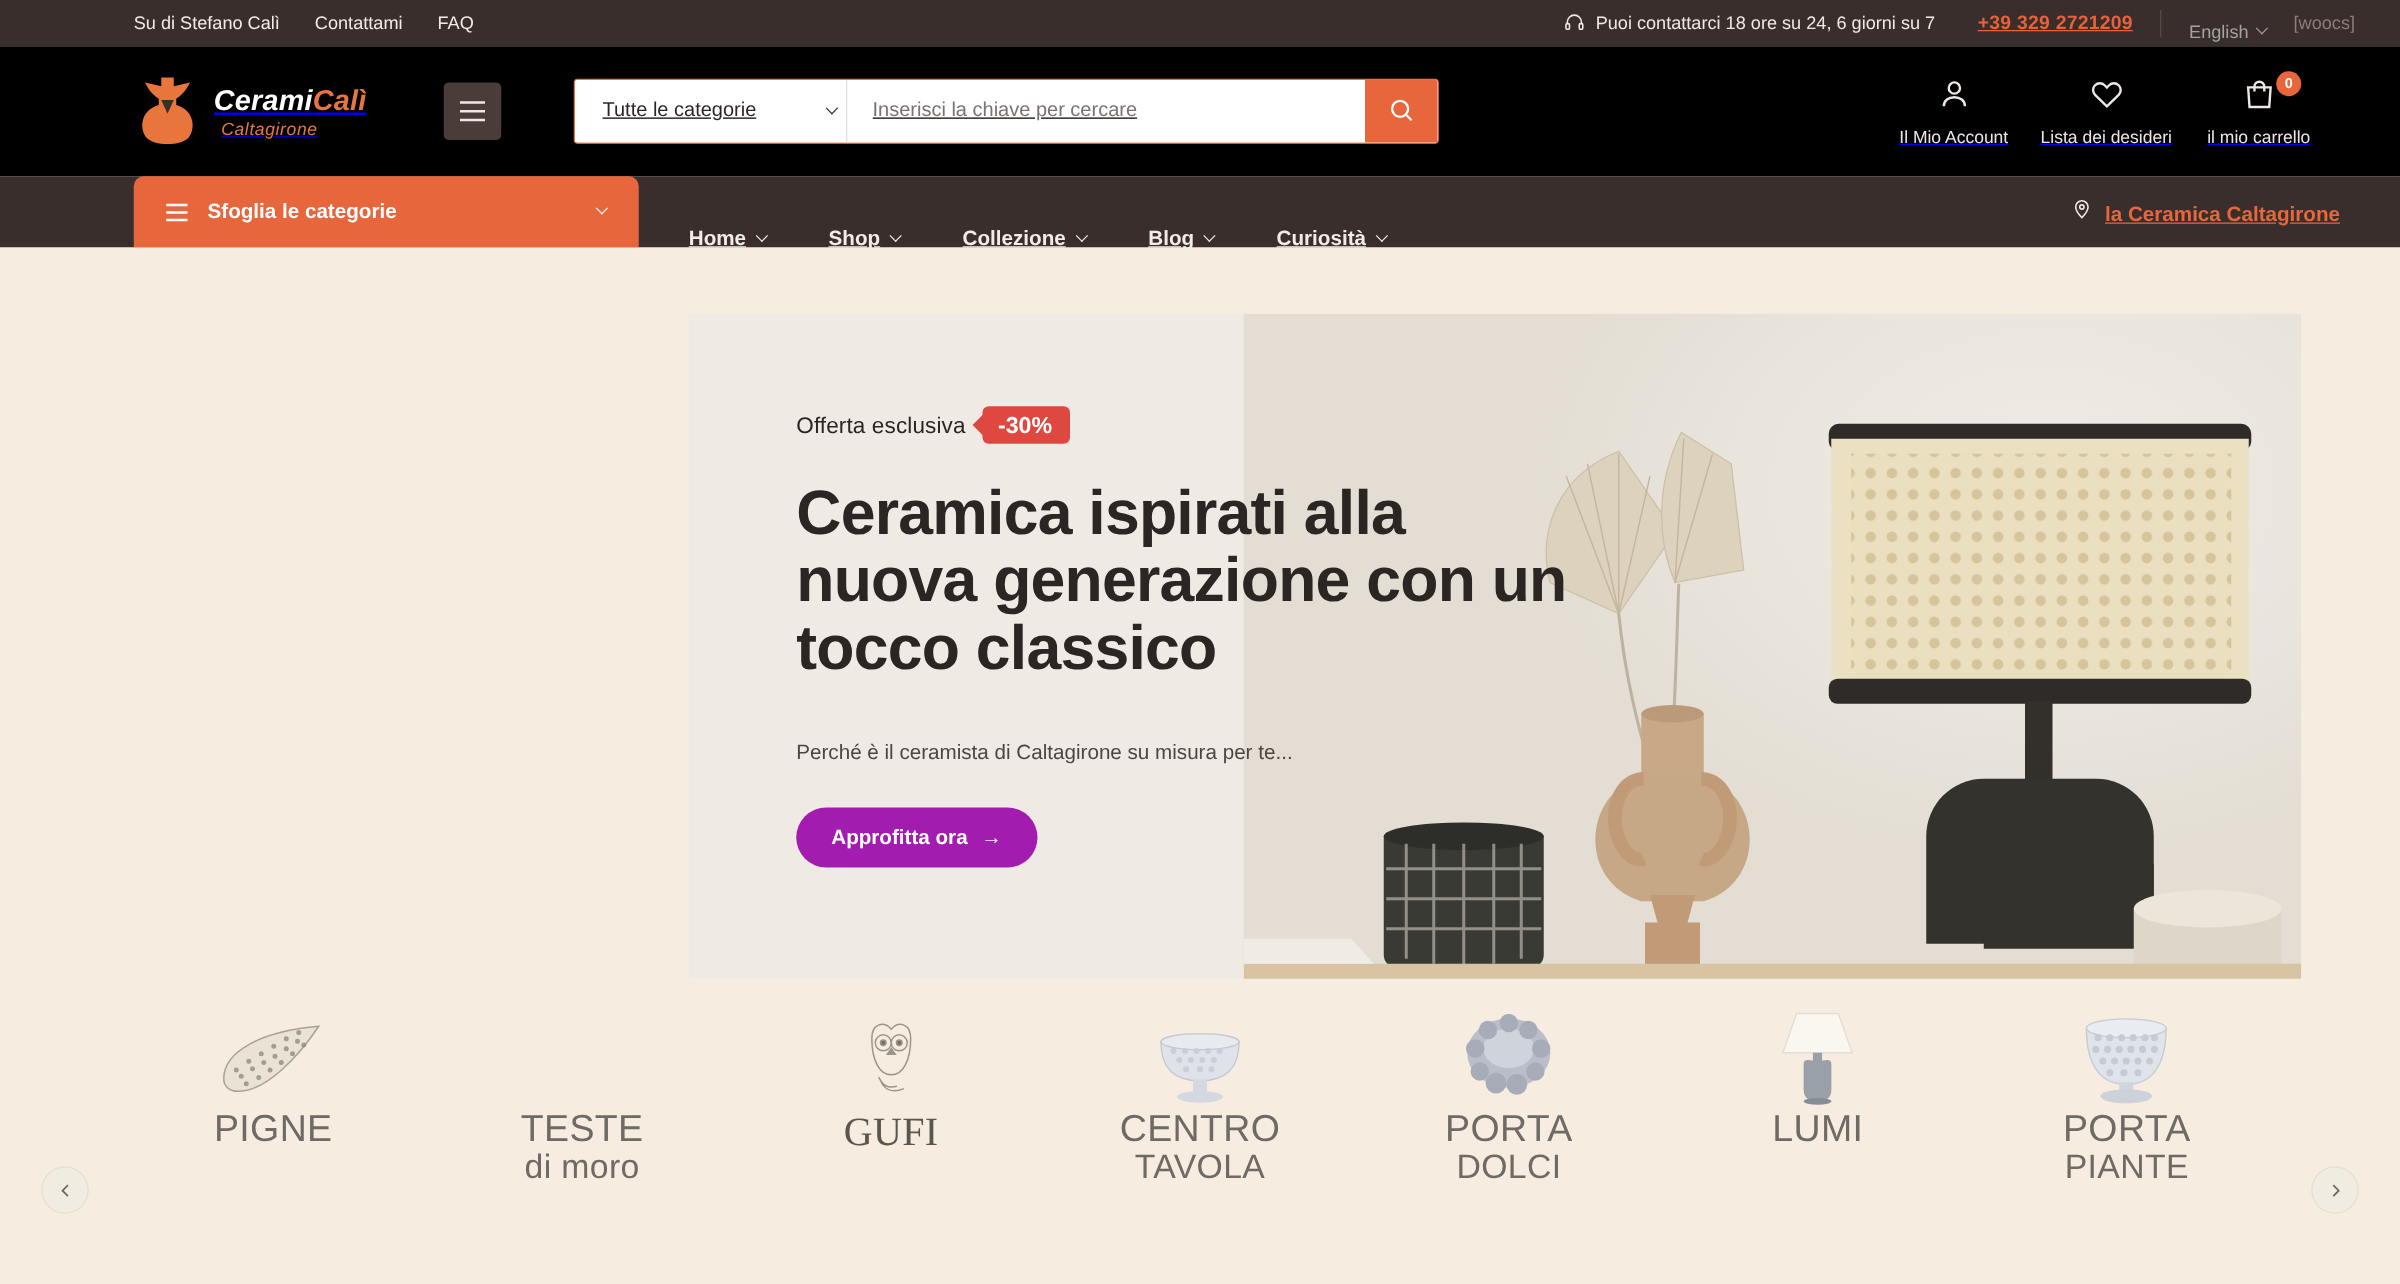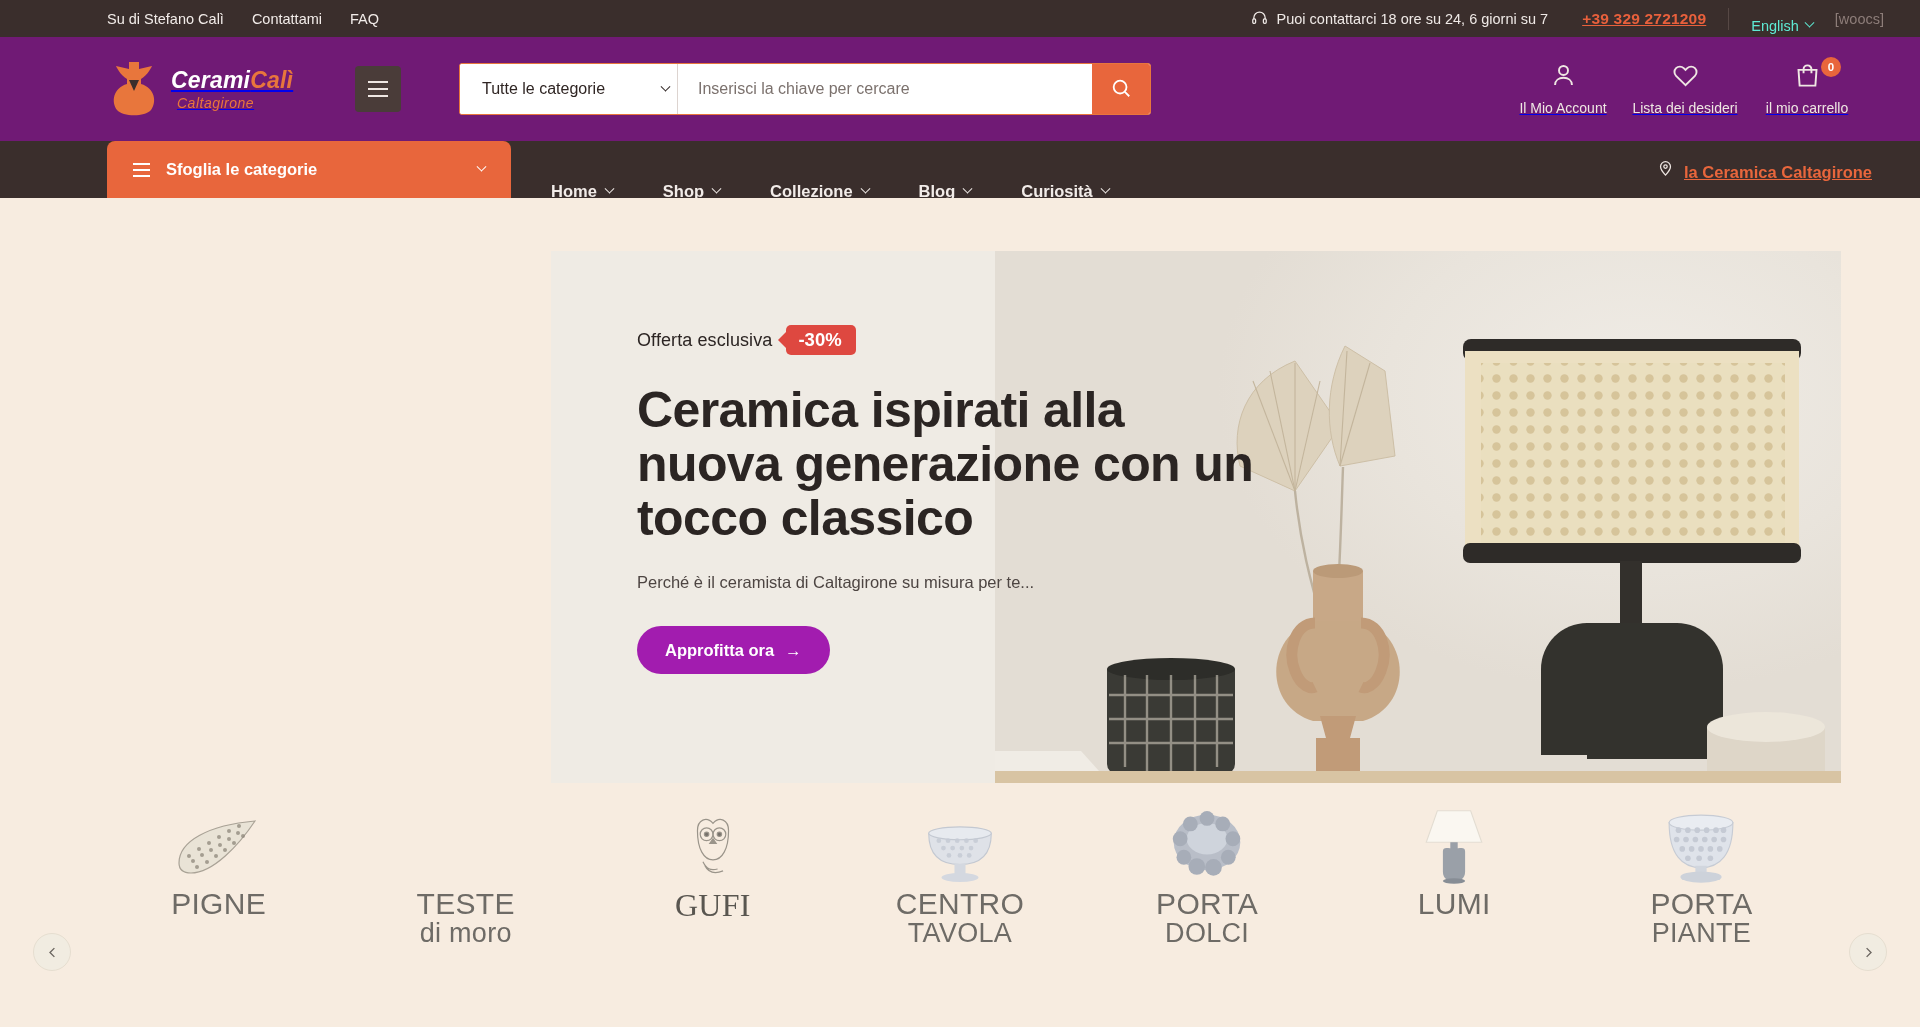--- a/index.html
+++ b/index.html
@@ -28,34 +28,35 @@
     display: flex; align-items: center; gap: 0;
   }
   .contact-wrap { display: flex; align-items: center; gap: 9px; }
   .headset-ico { display: inline-block; width: 17px; height: 17px; }
   .contact-txt { color: #efe9e6; font-size: 14.5px; white-space: nowrap; }
   .phone-num {
     color: #e8603c; font-weight: bold; font-size: 15.5px;
     margin-left: 34px; white-space: nowrap; letter-spacing: .2px;
   }
   .topdiv { width: 1px; height: 22px; background: #574845; margin: 0 22px; }
-  .lang-sel { display: flex; align-items: center; gap: 7px; color: #5eead4; font-size: 14.5px; margin-top: 14px; }
+  .lang-sel { display: flex; align-items: center; gap: 7px; color: #a3a3a3; font-size: 14.5px; margin-top: 14px; }
   .woocs { color: #8d7d79; font-size: 14.5px; margin-left: 22px; }
   .caret {
     display: inline-block; width: 7px; height: 7px;
     border-right: 1.6px solid currentColor; border-bottom: 1.6px solid currentColor;
     transform: rotate(45deg) translate(-2px,-2px);
   }
 
   
   .header {
     height: 104px;
-    background: #701a75;
+    background: #000000;
     display: flex; align-items: center;
     position: relative;
+    text-decoration: underline;
   }
   .logo { margin-left: 107px; display: flex; align-items: center; gap: 10px; width: 200px; }
   .logo-mark { width: 54px; height: 58px; flex: none; }
   .logo-txt { display: flex; flex-direction: column; line-height: 1; }
   .logo-main { font-size: 23px; font-weight: bold; font-style: italic; letter-spacing: .2px; }
   .logo-main .w1 { color: #ffffff; }
   .logo-main .w2 { color: #e8763c; }
   .logo-sub { color: #e8763c; font-size: 14px; font-style: italic; margin-top: 4px; margin-left: 6px; letter-spacing: .5px; }
 
   .burger-btn {
@@ -157,21 +158,21 @@
     content: ""; position: absolute; left: -8px; top: 50%;
     width: 0; height: 0; transform: translateY(-50%);
     border-top: 9px solid transparent; border-bottom: 9px solid transparent;
     border-right: 9px solid #de4840;
   }
   .hero-title {
     margin-top: 28px;
     font-size: 50px; line-height: 1.08; font-weight: bold;
     color: #2b2523; letter-spacing: -0.6px; max-width: 620px;
   }
-  .hero-sub { margin-top: 28px; font-size: 16.5px; color: #4d4542; }
+  .hero-sub { margin-top: 48px; font-size: 16.5px; color: #4d4542; }
   .cta-btn {
     margin-top: 34px; display: inline-flex; align-items: center; gap: 11px;
     background: #a21caf; color: #fff; font-weight: bold; font-size: 16.5px;
     border: none; border-radius: 24px; height: 48px; padding: 0 28px; cursor: pointer;
     font-family: "Liberation Sans", sans-serif;
   }
   .hero-dots {
     position: absolute; left: 50%; transform: translateX(-50%); bottom: 15px;
     display: flex; gap: 8px;
   }

